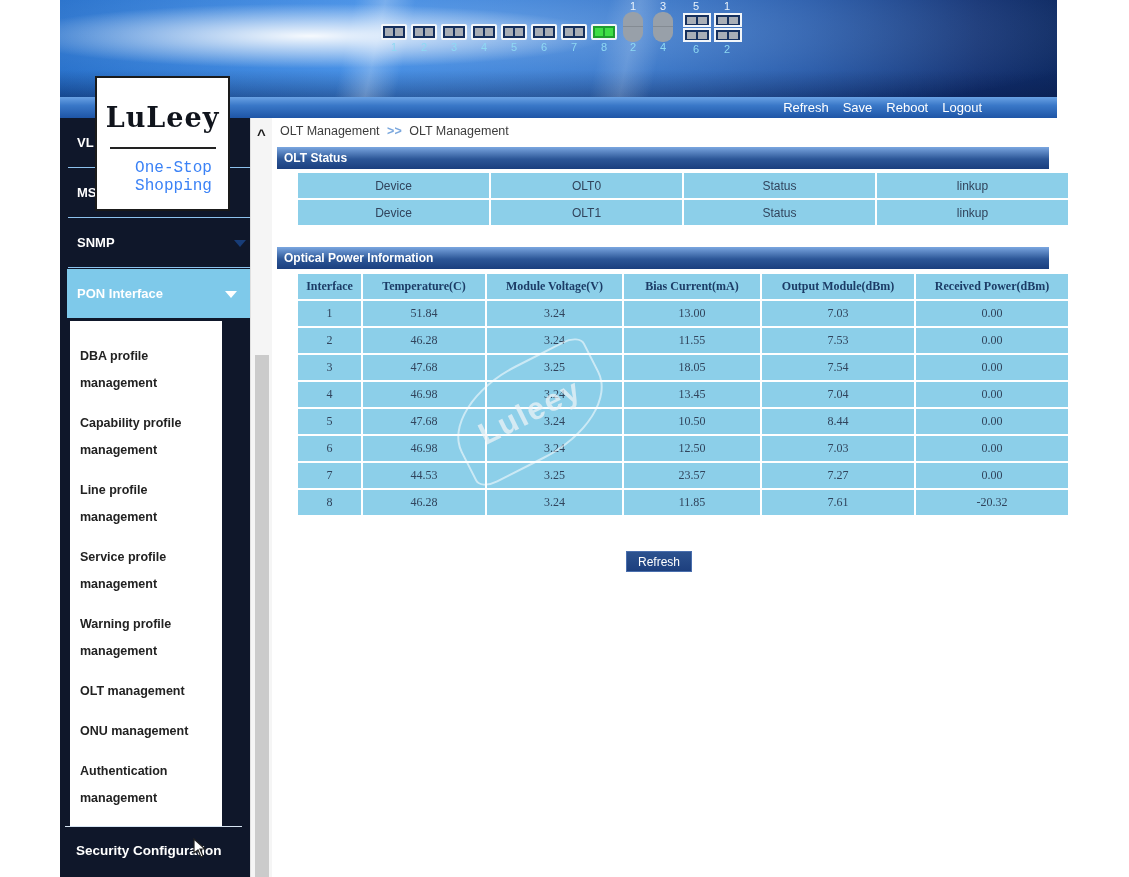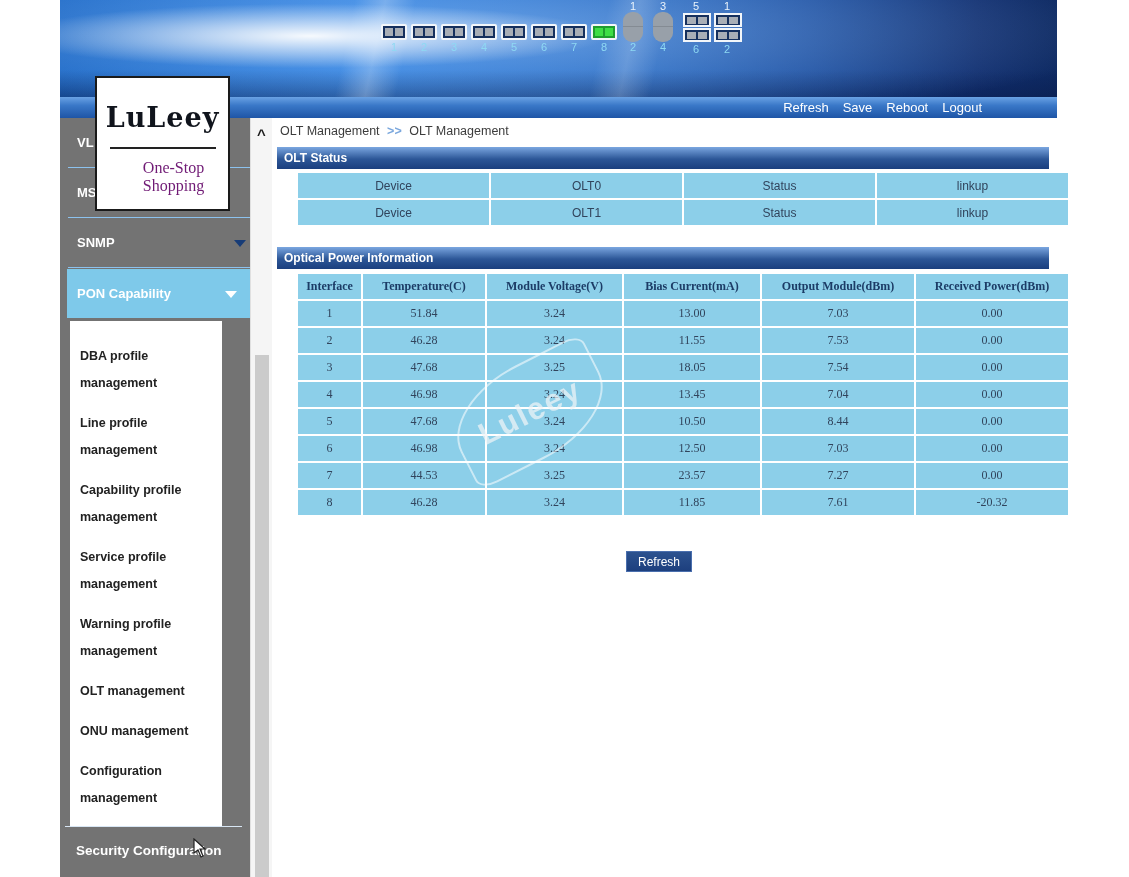--- a/index.html
+++ b/index.html
@@ -44,24 +44,24 @@
     background:linear-gradient(180deg,#6aa2e4 0%, #3a78c8 40%, #1e55a6 100%);
     display:flex; align-items:center; justify-content:flex-end; padding-right:75px; gap:14px; }
   .topnav .navlink { color:#ffffff; font-size:13px; cursor:pointer; }
 
   
   .logo-box { position:absolute; left:35px; top:76px; width:135px; height:135px;
     background:#ffffff; border:2px solid #1a1a1a; z-index:30; text-align:center; }
   .logo-title { margin-top:24px; font-family:"DejaVu Serif", serif; font-weight:bold;
     font-size:27px; color:#10141c; letter-spacing:1px; }
   .logo-divider { width:106px; height:2px; background:#222; margin:14px auto 10px auto; }
-  .logo-tagline { font-family:Liberation Serif, serif; font-size:16px; color:#701a75;padding-left:22px; }
-
-  
-  .sidebar { position:absolute; left:0; top:118px; width:220px; height:759px; background:#737373; }
+  .logo-tagline { font-family:Liberation Mono, monospace; font-size:16px; color:#3b82f6;padding-left:22px; }
+
+  
+  .sidebar { position:absolute; left:0; top:118px; width:220px; height:759px; background:#0f172a; }
   .side-item { position:relative; height:50px; line-height:50px; padding-left:17px;
     color:#ffffff; font-weight:bold; font-size:13px; cursor:pointer; }
   .side-item:not(.selected):after { content:''; position:absolute; left:8px; right:24px;
     bottom:0; height:1px; background:#8cc2ee; }
   .side-item.selected { background:#7ec9ea; margin:1px 25px 0 7px; padding-left:10px;
     height:49px; line-height:49px; }
   .chev { display:inline-block; width:0; height:0; border-left:6px solid transparent;
     border-right:6px solid transparent; border-top:7px solid #173c77; position:absolute;
     right:34px; top:22px; }
   .chev.white { border-top-color:#ffffff; right:18px; }
@@ -215,32 +215,32 @@
       <span>VL</span>
     </div>
     <div class="side-item">
       <span>MS</span>
     </div>
     <div class="side-item">
       <span>SNMP</span>
       <span class="chev"></span>
     </div>
     <div class="side-item selected">
-      <span>PON Capability</span>
+      <span>PON Interface</span>
       <span class="chev white"></span>
     </div>
     <div class="submenu" id="submenu">
         <div class="submenu-item">DBA profile management</div>
+        <div class="submenu-item">Capability profile management</div>
         <div class="submenu-item">Line profile management</div>
-        <div class="submenu-item">Capability profile management</div>
         <div class="submenu-item">Service profile management</div>
         <div class="submenu-item">Warning profile management</div>
         <div class="submenu-item">OLT management</div>
         <div class="submenu-item">ONU management</div>
-        <div class="submenu-item">Configuration management</div>
+        <div class="submenu-item">Authentication management</div>
       </div>
     <div class="side-bottom">
       <div class="sep"></div>
       <div class="security-item">
         <span>Security Configuration</span>
       </div>
     </div>
   </div>
 
   <div class="scrollstrip">

